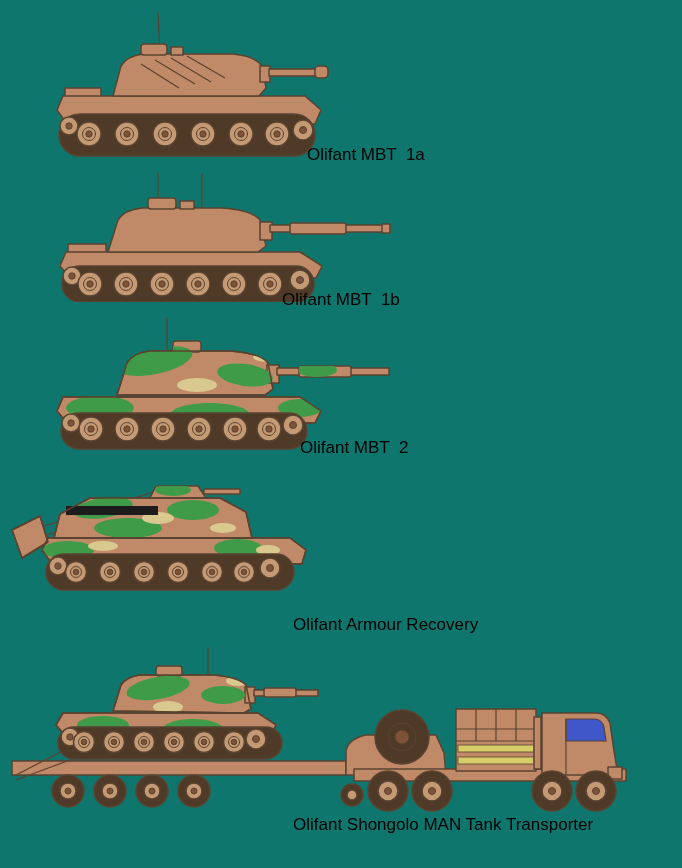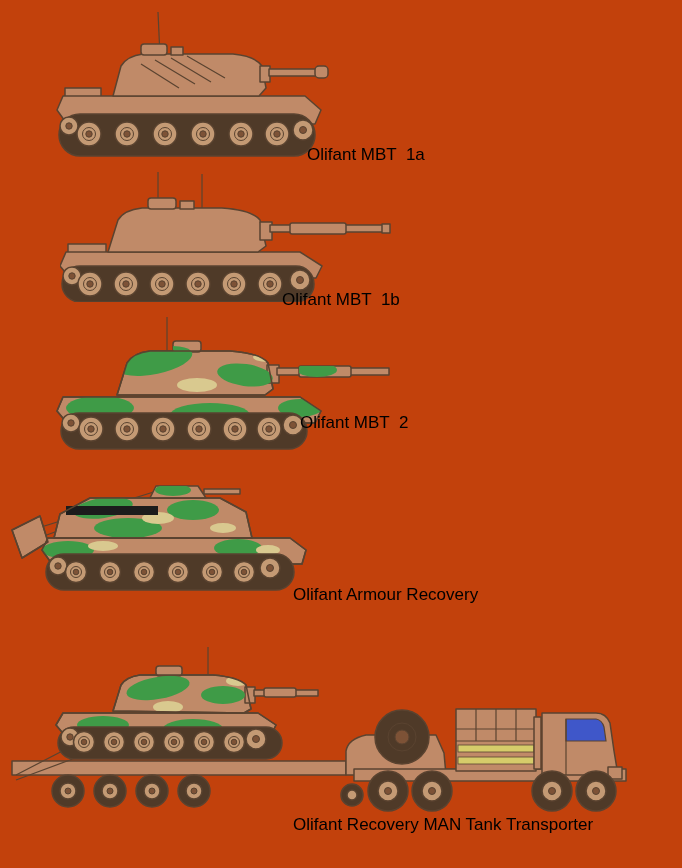--- a/index.html
+++ b/index.html
@@ -2,21 +2,21 @@
 <html style="--body-tan: #c08a68; --outline: #5a4330; --track-dark: #4f3a28; --wheel-tan: #c49a74; --wheel-hub: #7d5236; --camo-green: #3f9b47; --camo-khaki: #d9c98f; --window-blue: #3f57c9; --stripe-yellow: #d6cc6a; --black-detail: #1c1c1c;"><head>
 <meta charset="utf-8">
 <style>
   :root{
     --body-tan:#c08a68; --outline:#5a4330; --track-dark:#4f3a28; --wheel-tan:#c49a74;
     --wheel-hub:#7d5236; --camo-green:#3f9b47; --camo-khaki:#d9c98f; --window-blue:#3f57c9;
     --stripe-yellow:#d6cc6a; --black-detail:#1c1c1c;
   }
   html,body{margin:0;padding:0;background:#fff;}
   body{font-family:"Liberation Sans",sans-serif;}
-  .canvas{position:relative;width:682px;height:868px;background:#c2410c;overflow:hidden;}
+  .canvas{position:relative;width:682px;height:868px;background:#0f766e;overflow:hidden;}
   .vehicle-svg{position:absolute;}
   .vlabel{position:absolute;font-size:17px;line-height:1.1;color:#000;white-space:pre;}
   .tan{fill:var(--body-tan);stroke:var(--outline);stroke-width:1.5;stroke-linejoin:round;}
   .dark{fill:var(--track-dark);stroke:var(--outline);stroke-width:1.5;}
   .wheel{fill:var(--wheel-tan);stroke:var(--outline);stroke-width:1.5;}
   .rim{fill:none;stroke:var(--outline);stroke-width:1;}
   .hub{fill:var(--wheel-hub);stroke:var(--outline);stroke-width:1;}
   .thin{stroke:var(--outline);stroke-width:1.2;fill:none;}
   .edge{fill:none;stroke:var(--outline);stroke-width:1.5;stroke-linejoin:round;}
   .green{fill:var(--camo-green);}
@@ -175,21 +175,21 @@
       <use href="#idl" x="16" y="110"></use>
       <use href="#rw" x="36" y="116"></use>
         <use href="#rw" x="72" y="116"></use>
         <use href="#rw" x="108" y="116"></use>
       <use href="#rw" x="144" y="116"></use>
         <use href="#rw" x="180" y="116"></use>
         <use href="#rw" x="214" y="116"></use>
       <use href="#spr" x="238" y="112"></use>
     </g>
   </svg>
-  <div class="vlabel" style="left:300px;top:414px">Olifant MBT  2</div>
+  <div class="vlabel" style="left:300px;top:439px">Olifant MBT  2</div>
 
   <svg class="vehicle-svg" style="left:8px;top:480px" width="330" height="112" viewBox="0 0 330 112">
     <defs>
       <clipPath id="c4">
         <path d="M52,34 L82,18 L212,18 L238,32 L244,58 L46,58 Z"></path>
         <path d="M40,58 L282,58 L298,70 L294,84 L44,84 L34,70 Z"></path>
         <path d="M148,6 L190,6 L198,18 L142,18 Z"></path>
         <path d="M4,50 L32,36 L40,62 L14,78 Z"></path>
       </clipPath>
     </defs>
@@ -233,21 +233,21 @@
       <use href="#idl" x="50" y="86"></use>
       <use href="#rw-s" x="68" y="92"></use>
         <use href="#rw-s" x="102" y="92"></use>
         <use href="#rw-s" x="136" y="92"></use>
       <use href="#rw-s" x="170" y="92"></use>
         <use href="#rw-s" x="204" y="92"></use>
         <use href="#rw-s" x="236" y="92"></use>
       <use href="#spr" x="262" y="88"></use>
     </g>
   </svg>
-  <div class="vlabel" style="left:293px;top:586px">Olifant Armour Recovery</div>
+  <div class="vlabel" style="left:293px;top:616px">Olifant Armour Recovery</div>
 
   <svg class="vehicle-svg" style="left:8px;top:633px" width="665" height="185" viewBox="0 0 665 185">
     <defs>
       <clipPath id="c5">
         <path d="M105,78 L113,52 Q118,44 132,42 L205,42 Q230,44 238,52 L243,76 L236,80 Z"></path>
         <rect x="148" y="33" width="26" height="10" rx="3"></rect>
         <path d="M55,80 L250,80 L268,92 L262,104 L58,104 L48,92 Z"></path>
         <rect x="256" y="55" width="32" height="9"></rect>
       </clipPath>
     </defs>
@@ -327,15 +327,15 @@
     </g>
     <g>
       <use href="#trw" x="60" y="158"></use>
         <use href="#trw" x="102" y="158"></use>
       <use href="#trw" x="144" y="158"></use>
         <use href="#trw" x="186" y="158"></use>
       <circle class="dark" cx="344" cy="162" r="11"></circle>
         <circle class="wheel" cx="344" cy="162" r="5"></circle>
     </g>
   </svg>
-  <div class="vlabel" style="left:293px;top:816px">Olifant Recovery MAN Tank Transporter</div>
+  <div class="vlabel" style="left:293px;top:816px">Olifant Shongolo MAN Tank Transporter</div>
 
 </div>
 
 </body></html>

